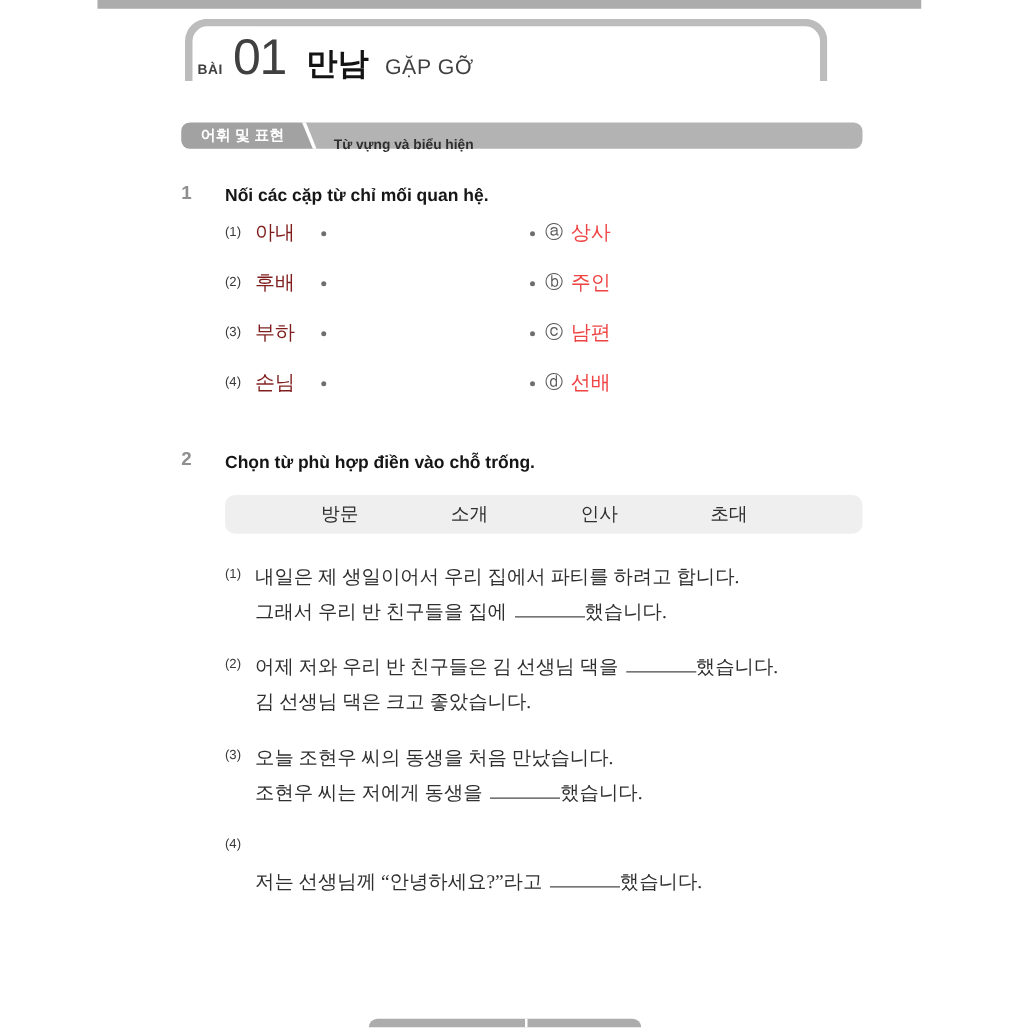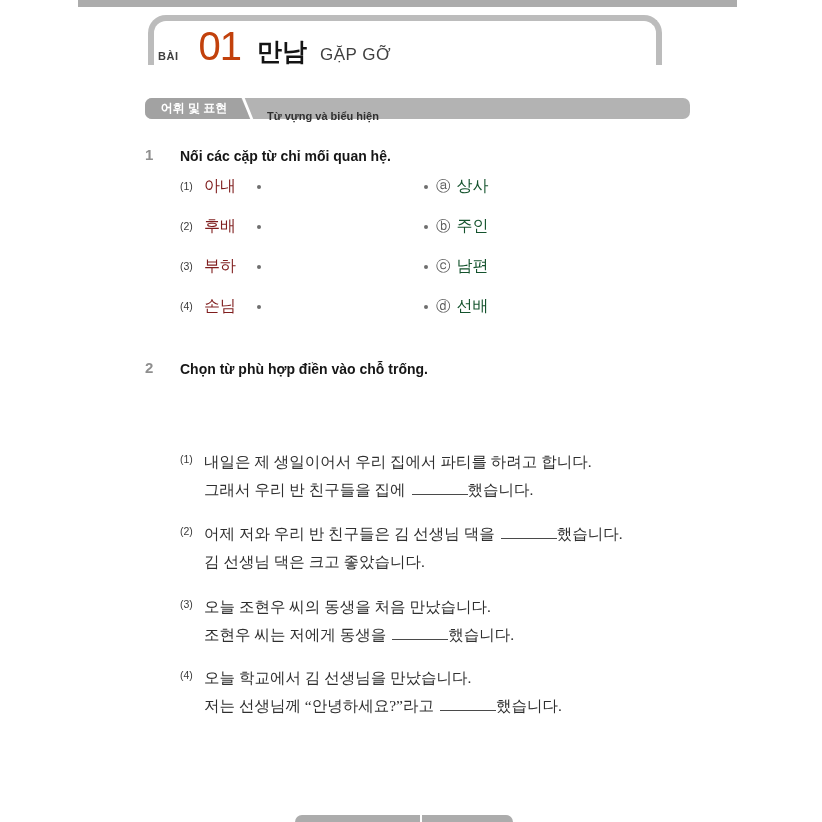--- a/index.html
+++ b/index.html
@@ -16,21 +16,21 @@
   
   .header-frame {
     position:absolute; left:148px; top:15px; width:514px; height:50px;
     border:6px solid #bcbcbc; border-bottom:none;
     border-radius:18px 18px 0 0;
   }
   .header-content {
     position:absolute; left:158px; top:24px; display:flex; align-items:baseline; white-space:nowrap;
   }
   .lesson-label { font-size:11px; font-weight:bold; color:#3f3f3f; letter-spacing:.5px; }
-  .lesson-number { font-size:40px; font-weight:300; color:#c2410c; margin-left:20px; letter-spacing:-1px; }
+  .lesson-number { font-size:40px; font-weight:300; color:#404040; margin-left:8px; letter-spacing:-1px; }
   .lesson-title-ko { font-family:"Liberation Serif","DejaVu Serif",serif; font-size:25px; font-weight:bold; color:#141414; margin-left:16px; }
   .lesson-title-vi { font-size:17px; color:#404040; margin-left:13px; letter-spacing:.5px; }
 
   
   .section-bar {
     position:absolute; left:145px; top:98px; width:545px; height:21px;
     background:#b3b3b3; border-radius:7px;
   }
   .section-seg-left {
     position:absolute; left:0; top:0; height:21px; width:106px;
@@ -48,21 +48,21 @@
 
   
   .match-row { position:absolute; left:180px; width:420px; height:20px; }
   .m-marker { position:absolute; left:0; top:4px; font-size:10.5px; color:#3a3a3a; }
   .m-word { position:absolute; left:24px; top:0; font-family:"Liberation Serif","DejaVu Serif",serif; font-size:16px; color:#7f1d1d; }
   .m-dot-left { position:absolute; left:77px; top:9px; }
   .dot { display:block; width:4px; height:4px; border-radius:50%; background:#6e6e6e; }
   .m-right { position:absolute; left:244px; top:0; display:flex; align-items:center; }
   .m-dot-right { margin-right:8px; }
   .m-letter { font-size:14.5px; color:#5a5a5a; margin-right:6px; line-height:1; }
-  .m-answer { font-family:"Liberation Serif","DejaVu Serif",serif; font-size:16px; color:#14532d; }
+  .m-answer { font-family:"Liberation Serif","DejaVu Serif",serif; font-size:16px; color:#ef4444; }
 
   
   .word-bank {
     position:absolute; left:180px; top:396px; width:510px; height:31px;
     background:#efefef; border-radius:8px;
     display:flex; align-items:center; padding:0 55px 0 40px;
   }
   .word-bank span {
     flex:1; text-align:center;
     font-family:"Liberation Serif","DejaVu Serif",serif; font-size:15px; color:#2f2f2f;
@@ -147,20 +147,26 @@
     <span class="m-right">
       <span class="dot m-dot-right"></span>
       <span class="m-letter">ⓓ</span>
       <span class="m-answer">선배</span>
     </span>
   </div>
 
   <span class="ex-number" style="left:145px; top:359px;">2</span>
   <span class="ex-instruction" style="left:180px; top:361px;">Chọn từ phù hợp điền vào chỗ trống.</span>
 
+  <div class="word-bank">
+    <span>방문</span>
+    <span>소개</span>
+    <span>인사</span>
+    <span>초대</span>
+  </div>
 
   <div class="fill-item" style="top:448px;">
     <span class="f-marker">(1)</span>
     <div class="f-lines">
       <span>내일은 제 생일이어서 우리 집에서 파티를 하려고 합니다.</span><br>
       <span>그래서 우리 반 친구들을 집에</span><span class="blank"></span><span>했습니다.</span>
     </div>
   </div>
 
   <div class="fill-item" style="top:520px;">
@@ -175,21 +181,21 @@
     <span class="f-marker">(3)</span>
     <div class="f-lines">
       <span>오늘 조현우 씨의 동생을 처음 만났습니다.</span><br>
       <span>조현우 씨는 저에게 동생을</span><span class="blank"></span><span>했습니다.</span>
     </div>
   </div>
 
   <div class="fill-item" style="top:664px;">
     <span class="f-marker">(4)</span>
     <div class="f-lines">
-      <span>오늘 학교에서 김 선생님을 만났습니다.</span><br>
+      <br>
       <span>저는 선생님께 “안녕하세요?”라고</span><span class="blank"></span><span>했습니다.</span>
     </div>
   </div>
 
   <div class="bottom-bar">
     <div class="bottom-bar-divider"></div>
   </div>
 
 </div>
 

